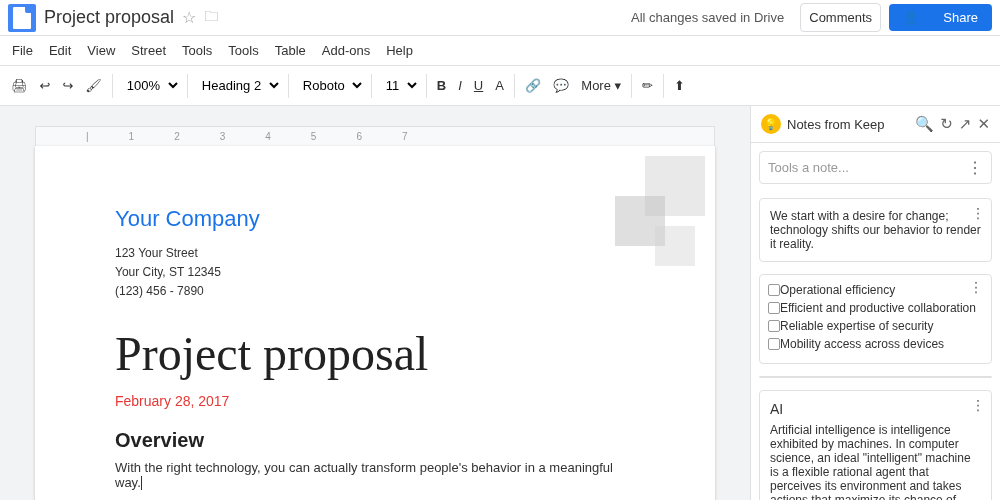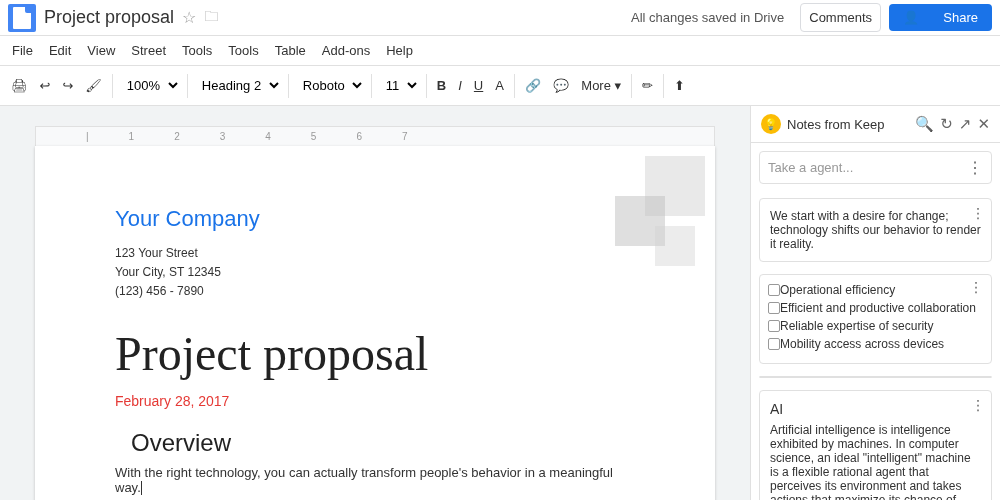--- a/index.html
+++ b/index.html
@@ -225,26 +225,25 @@
       color: #222;
       margin-bottom: 12px;
       font-family: Georgia, serif;
     }
     .doc-date {
       color: #e53935;
       font-size: 14px;
       margin-bottom: 20px;
     }
     .section-heading {
-      font-size: 24px;
+      font-size: 20px;
       color: #222;
-      font-weight: 400;
+      font-weight: 700;
       margin-bottom: 8px;
       margin-top: 8px;
-      margin-left: 16px;
     }
     .section-body {
       font-size: 13px;
       color: #333;
       margin-bottom: 16px;
     }
 
     
     .keep-panel {
       width: 250px;
@@ -500,21 +499,21 @@
       <span class="keep-title">Notes from Keep</span>
       <div class="keep-header-icons">
         <span class="keep-header-icon">🔍</span>
         <span class="keep-header-icon">↻</span>
         <span class="keep-header-icon">↗</span>
         <span class="keep-header-icon">✕</span>
       </div>
     </div>
 
     <div class="keep-search-box">
-      <span class="keep-search-placeholder">Take a agent...</span>
+      <span class="keep-search-placeholder">Tools a note...</span>
       <span class="keep-search-dots">⋮</span>
     </div>
 
     <div class="keep-note">
       <span class="keep-note-menu">⋮</span>
       <div>We start with a desire for change; technology shifts our behavior to render it reality.</div>
     </div>
 
     <div class="keep-checklist">
       <span class="keep-checklist-menu">⋮</span>

